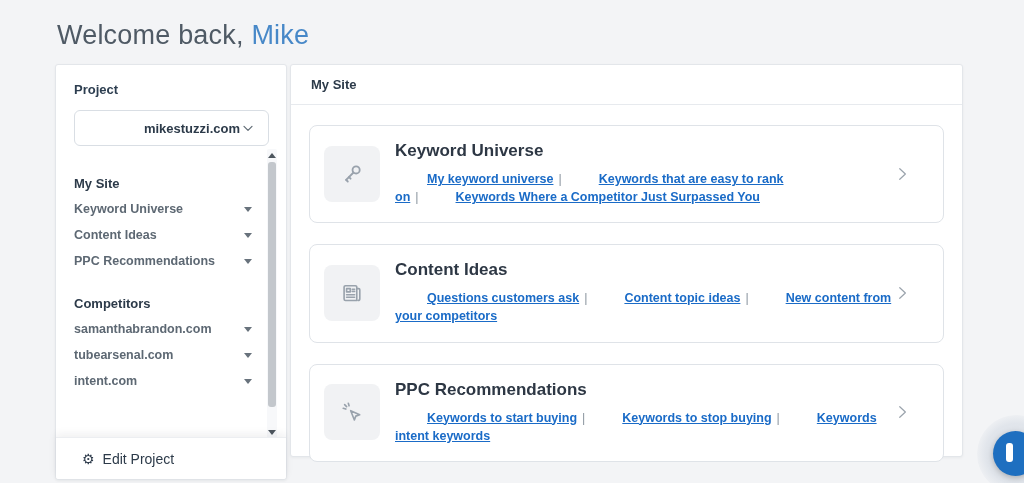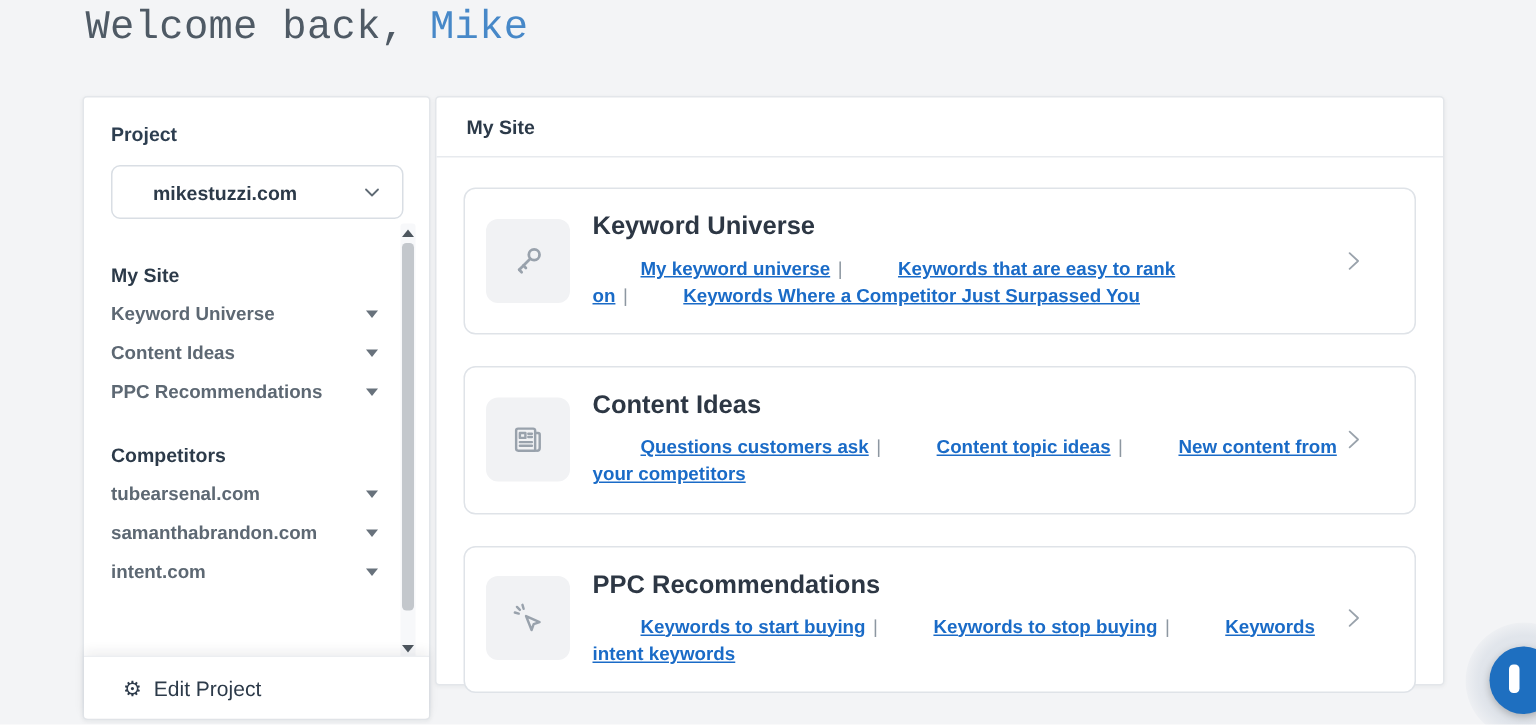--- a/index.html
+++ b/index.html
@@ -4,34 +4,34 @@
 <style>
   html, body { margin:0; padding:0; overflow:hidden; }
   body {
     width:1024px; height:483px; position:relative;
     background:#f3f4f6;
     font-family:"Liberation Sans", sans-serif;
     -webkit-font-smoothing:antialiased;
   }
 
   
-  .greeting { position:absolute; left:57px; top:4px; font-size:27px; color:#4f5a65; letter-spacing:.2px;font-family:Liberation Mono, monospace; }
+  .greeting { position:absolute; left:57px; top:20px; font-size:27px; color:#4f5a65; letter-spacing:.2px; }
   .greeting .name { color:#4788c8; }
 
   
   .sidebar {
     position:absolute; left:55px; top:64px; width:232px; height:416px;
     background:#fff; border:1px solid #e3e6ea; border-radius:3px;
     box-shadow:0 1px 3px rgba(20,30,40,.05); box-sizing:border-box;
   }
   .project-label { position:absolute; left:18px; top:17px; font-size:13px; font-weight:700; color:#2d3e50; }
   .project-select {
     position:absolute; left:18px; top:45px; width:195px; height:36px;
     border:1px solid #d9dee4; border-radius:6px; background:#fff; box-sizing:border-box;
-    display:flex; align-items:center; padding:0 12px 0 27px; cursor:pointer;
+    display:flex; align-items:center; padding:0 12px 0 27px; cursor:pointer;text-align:right;
   }
   .project-select .value { font-size:13px; font-weight:700; color:#2c3a49; flex:1; }
 
   .side-scroll { position:absolute; left:0; right:0; top:84px; bottom:42px; padding:0 34px 0 18px; overflow:hidden; }
   .side-heading { font-size:13px; font-weight:700; color:#2c3a49; margin:27px 0 3px 0; }
   .side-heading.competitors { }
   .side-item {
     display:flex; align-items:center; justify-content:space-between;
     margin-top:10px; height:16px; font-size:12.5px; font-weight:600; color:#5d6873; cursor:pointer;
   }
@@ -119,25 +119,25 @@
       <span>Content Ideas</span>
       <span class="caret"></span>
     </div>
     <div class="side-item">
       <span>PPC Recommendations</span>
       <span class="caret"></span>
     </div>
 
     <div class="side-heading competitors">Competitors</div>
     <div class="side-item">
+      <span>samanthabrandon.com</span>
+      <span class="caret"></span>
+    </div>
+    <div class="side-item">
       <span>tubearsenal.com</span>
-      <span class="caret"></span>
-    </div>
-    <div class="side-item">
-      <span>samanthabrandon.com</span>
       <span class="caret"></span>
     </div>
     <div class="side-item">
       <span>intent.com</span>
       <span class="caret"></span>
     </div>
   </div>
 
   <div class="scrollbar">
     <div class="scroll-arrow up"></div>

